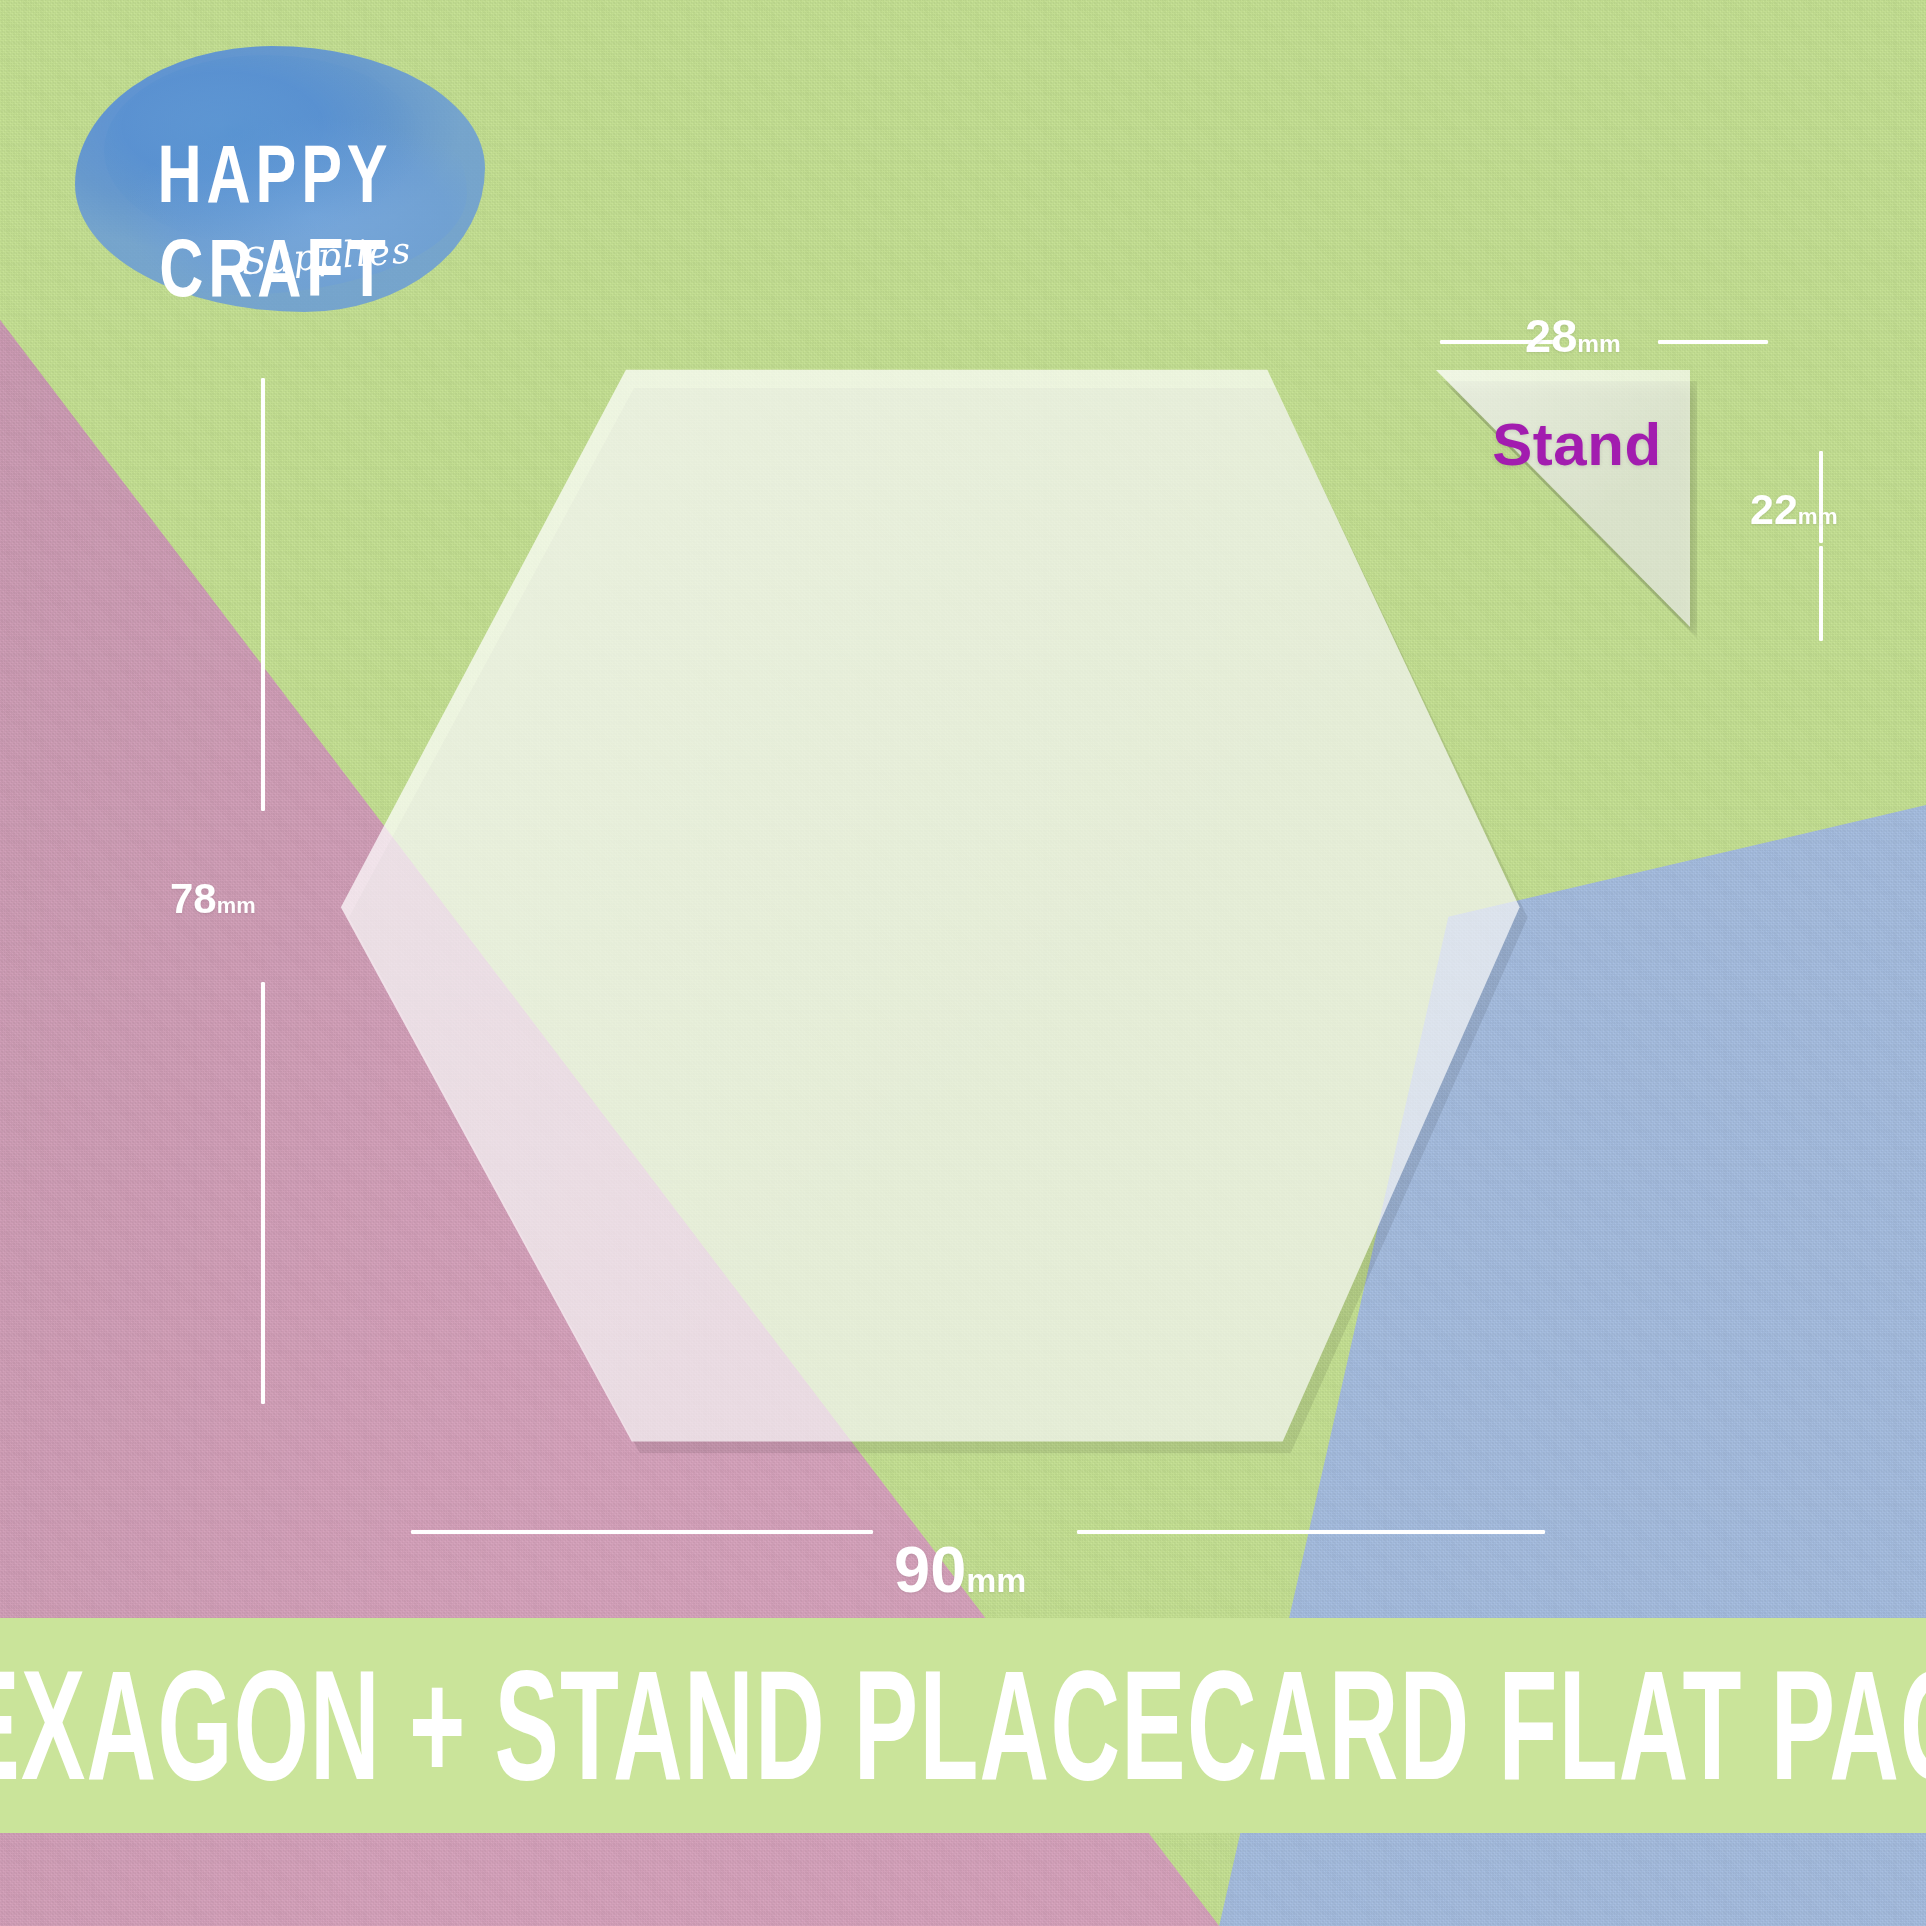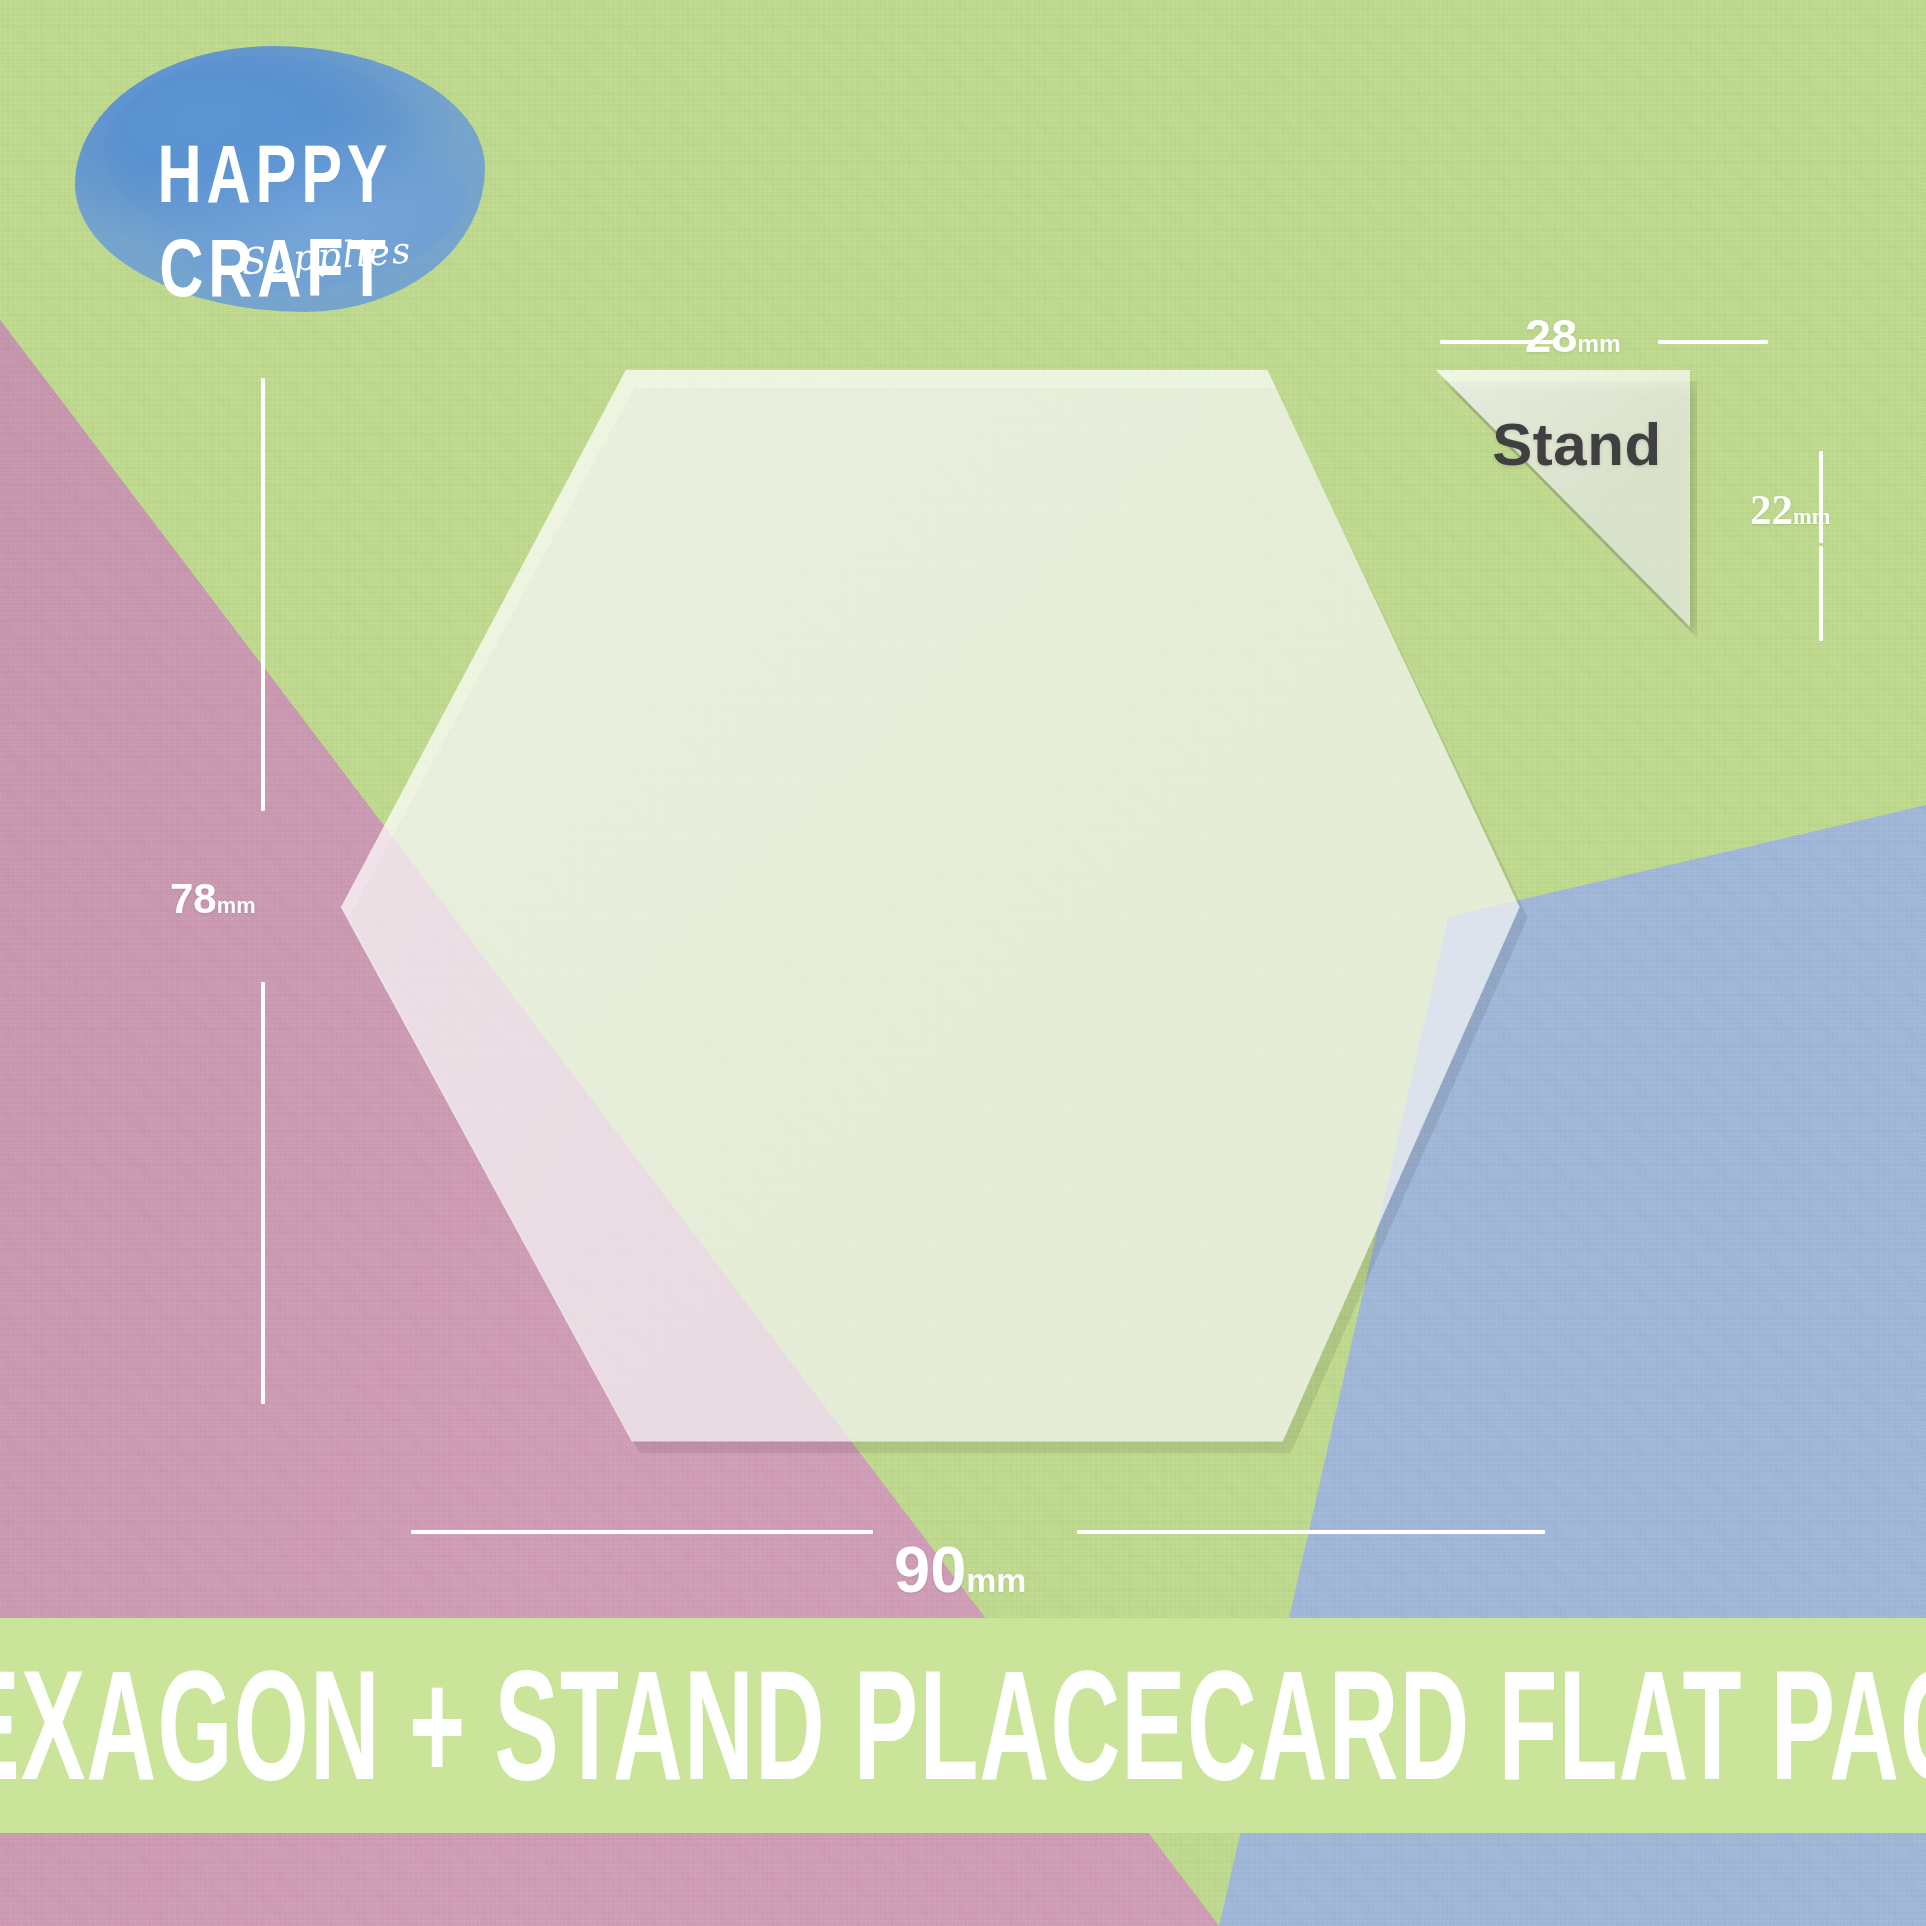--- a/index.html
+++ b/index.html
@@ -92,21 +92,21 @@
     clip-path:polygon(0% 0%,100% 0%,100% 100%);
   }
   .stand-sheen{
     position:absolute;
     left:1436px;top:370px;width:254px;height:257px;
     background:linear-gradient(140deg, rgba(255,255,255,.38), rgba(255,255,255,0) 60%);
     clip-path:polygon(0% 0%,100% 0%,100% 100%);
   }
   .stand-label{
     position:absolute;left:1476px;top:410px;width:202px;
-    color:#404040;font-size:60px;font-weight:bold;
+    color:#a21caf;font-size:60px;font-weight:bold;
     letter-spacing:0.6px;text-align:center;
     text-shadow:0 1.2px 4.6px rgba(0,0,0,.12);
   }
 
   
   .logo{position:absolute;left:35px;top:40px;width:480px;height:277px;}
   .blob{
     position:absolute;left:40px;top:5.8px;width:410px;height:266px;
     background:
       radial-gradient(ellipse 58% 48% at 36% 30%, #6f9fd8 0%, #5f93d2 42%, rgba(95,147,210,.92) 70%, rgba(105,155,215,.85) 100%);
@@ -147,21 +147,21 @@
   .dim{
     position:absolute;color:#fff;white-space:nowrap;
     font-weight:bold;line-height:1;
     text-shadow:0 0.6px 2.9px rgba(0,0,0,.10);
   }
   .dim .unit{font-size:.52em;font-weight:bold;letter-spacing:0;}
 
   #dim-78{left:170px;top:878px;font-size:42px;}
   #dim-90{left:894px;top:1537px;font-size:65px;}
   #dim-28{left:1525px;top:312px;font-size:47px;}
-  #dim-22{left:1750px;top:488px;font-size:43px;font-family:Liberation Serif, serif;}
+  #dim-22{left:1750px;top:488px;font-size:43px;}
 
   
   .banner{
     position:absolute;left:0;top:1618px;width:100%;height:215px;
     background:#cae49a;
     display:flex;align-items:center;justify-content:center;
     overflow:hidden;
   }
   .banner-title{
     color:#fff;

